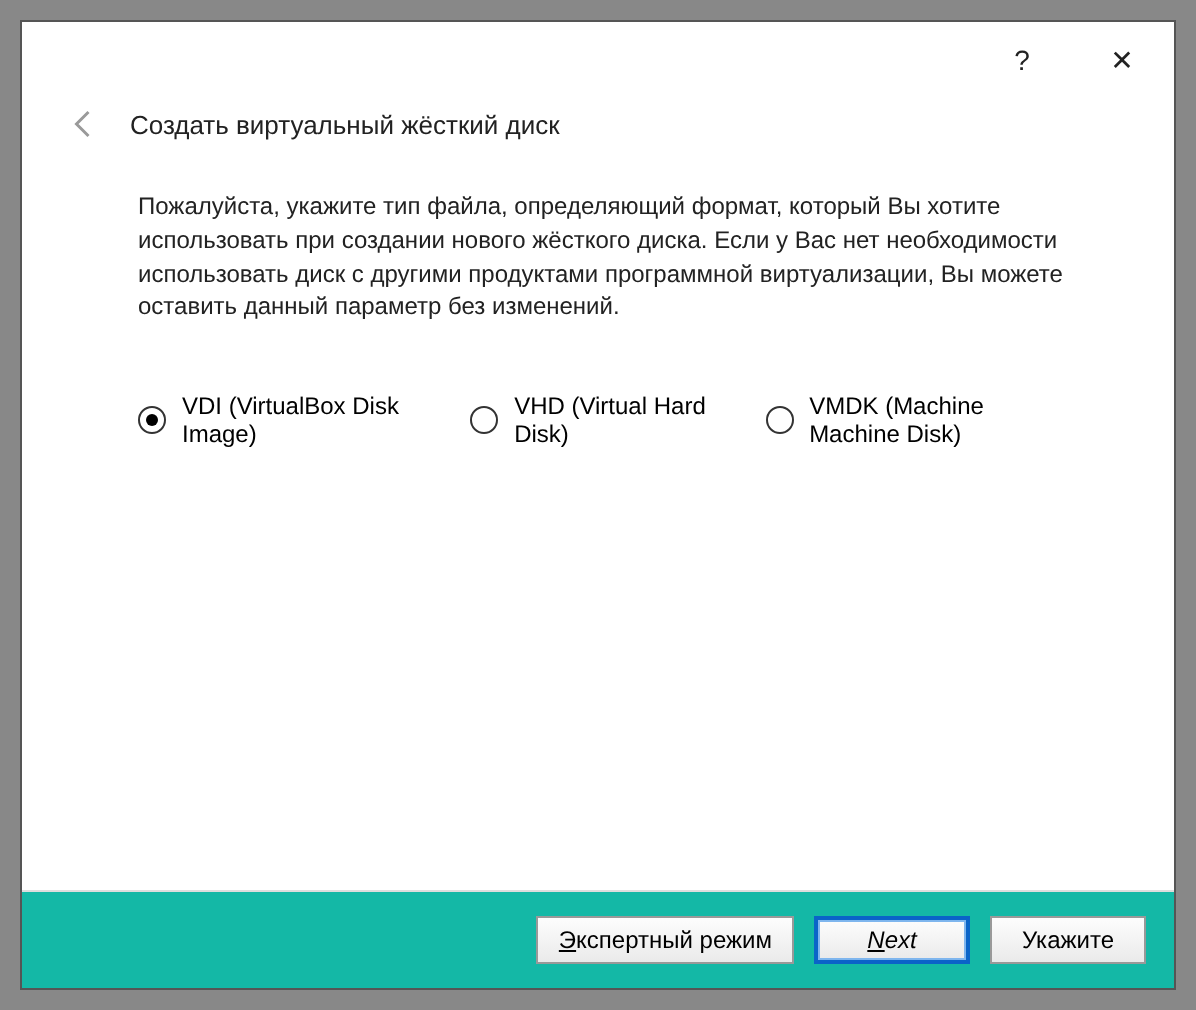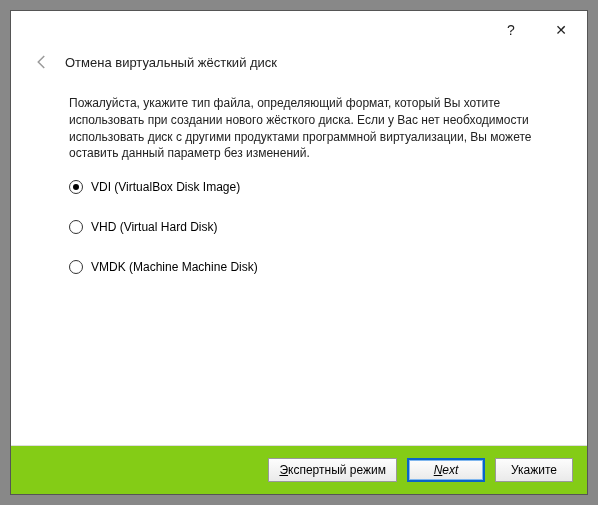--- a/index.html
+++ b/index.html
@@ -63,25 +63,24 @@
 .section-title {
   color: #1a3e8c;
   font-size: 15px;
   font-weight: 400;
   margin-bottom: 16px;
 }
 .description {
   color: #222;
   font-size: 12px;
   line-height: 1.4;
-  margin-bottom: 18px;
+  margin-bottom: 34px;
 }
 .radio-group {
   display: flex;
-  flex-direction: column;
   gap: 26px;
 }
 .radio-item {
   display: flex;
   align-items: center;
   gap: 8px;
   cursor: pointer;
 }
 .radio {
   width: 14px;
@@ -103,21 +102,21 @@
 .radio-label {
   font-size: 12px;
   color: #000;
 }
 .footer {
   border-top: 1px solid #ddd;
   padding: 12px 14px;
   display: flex;
   justify-content: flex-end;
   gap: 10px;
-  background: #84cc16;
+  background: #14b8a6;
 }
 .btn {
   min-width: 78px;
   height: 24px;
   border: 1px solid #999;
   background: linear-gradient(#fdfdfd, #eaeaea);
   font-size: 12px;
   font-family: inherit;
   cursor: pointer;
   padding: 0 10px;
@@ -142,21 +141,21 @@
       <span>✕</span>
     </div>
   </div>
 
   <div class="header">
     <div class="back-arrow">
       <svg viewBox="0 0 24 24" width="18" height="18">
         <path fill="none" stroke="currentColor" stroke-width="2" d="M15 4l-8 8 8 8"></path>
       </svg>
     </div>
-    <div class="wizard-title">Отмена виртуальный жёсткий диск</div>
+    <div class="wizard-title">Создать виртуальный жёсткий диск</div>
   </div>
 
   <div class="content">
     <div class="description">Пожалуйста, укажите тип файла, определяющий формат, который Вы хотите использовать при создании нового жёсткого диска. Если у Вас нет необходимости использовать диск с другими продуктами программной виртуализации, Вы можете оставить данный параметр без изменений.</div>
 
     <div class="radio-group">
       <label class="radio-item">
         <span class="radio selected"></span>
         <span class="radio-label">VDI (VirtualBox Disk Image)</span>
       </label>

